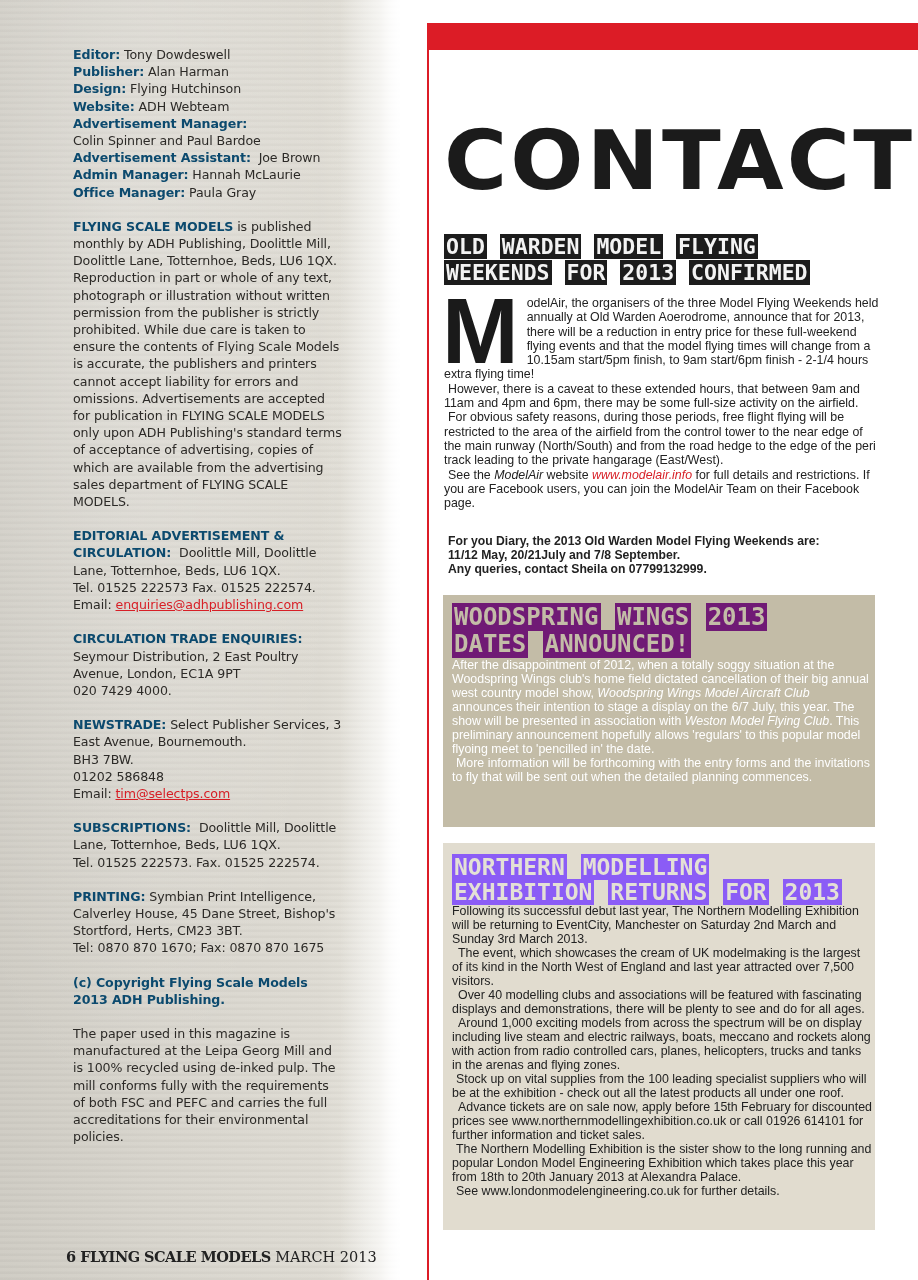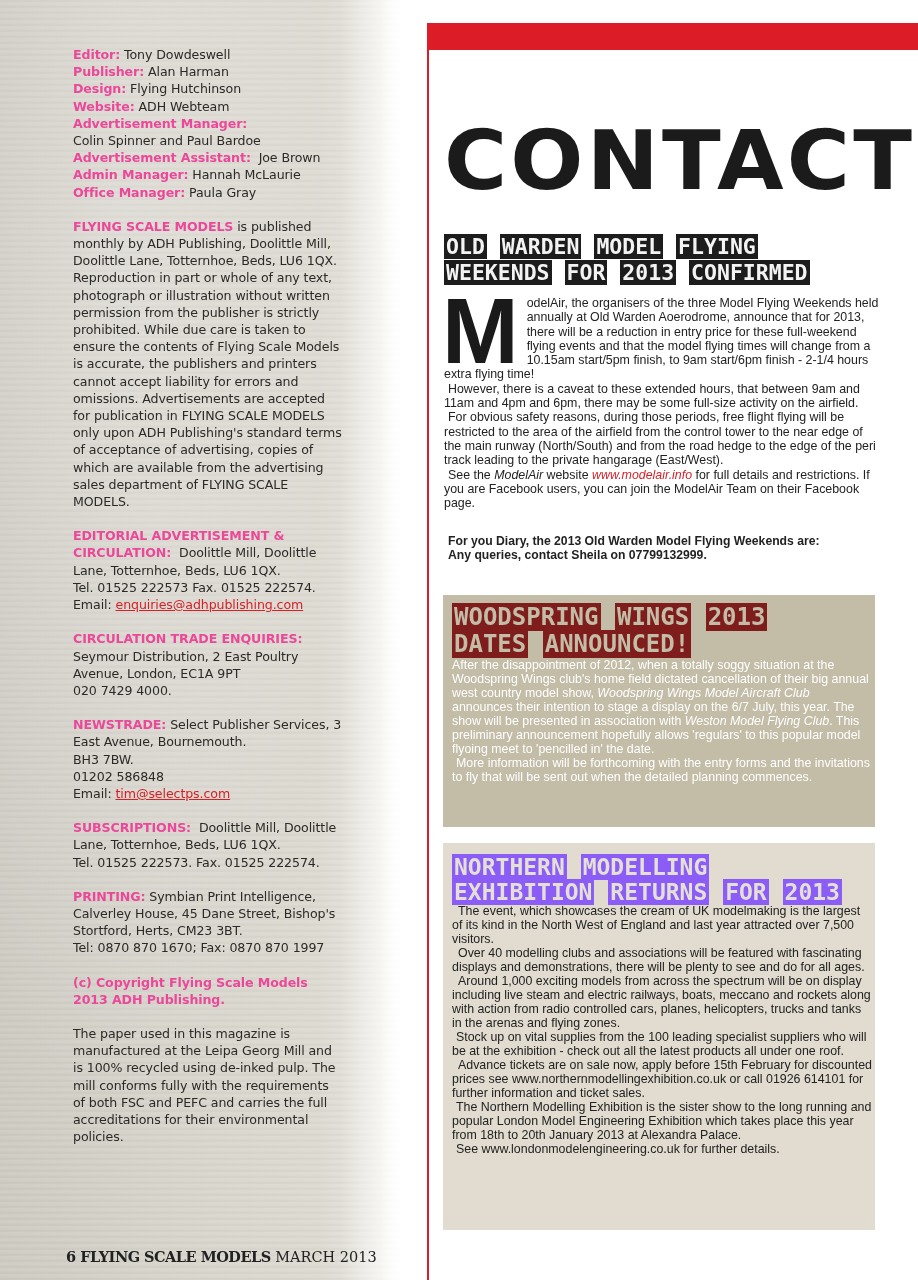--- a/index.html
+++ b/index.html
@@ -5,40 +5,40 @@
   html,body{margin:0;padding:0;}
   body{width:918px;height:1280px;position:relative;overflow:hidden;background:#ffffff;font-family:"Liberation Sans",sans-serif;}
   .paper{position:absolute;left:0;top:0;width:400px;height:1280px;
     background:
       radial-gradient(ellipse at 30% 20%, rgba(255,255,255,0.25), rgba(0,0,0,0) 60%),
       repeating-linear-gradient(0deg, rgba(0,0,0,0.025) 0px, rgba(0,0,0,0.025) 2px, rgba(255,255,255,0.02) 3px, rgba(255,255,255,0.02) 6px),
       linear-gradient(90deg,#cfccc4 0%,#d8d5cd 40%,#dedbd3 80%,#e8e6df 95%,#ffffff 100%);}
   .paper:after{content:"";position:absolute;right:0;top:0;width:60px;height:100%;
     background:linear-gradient(90deg,rgba(255,255,255,0),rgba(255,255,255,0.9));}
   .left{position:absolute;left:73px;top:46px;width:270px;font-family:"DejaVu Sans",sans-serif;font-size:12.6px;line-height:17.2px;color:#2c2a27;letter-spacing:-0.1px;}
-  .left b{font-weight:bold;color:#ec4899;}
+  .left b{font-weight:bold;color:#0c4a6e;}
   .left p{margin:0 0 17px 0;}
   .left a{color:#d71f26;text-decoration:underline;}
   .footer{position:absolute;left:66px;top:1248px;font-family:"DejaVu Serif",serif;font-size:14.5px;color:#222;}
   .footer b{font-weight:900;letter-spacing:-0.5px;}
   .redbar{position:absolute;left:427px;top:23px;width:491px;height:27px;background:#dc1c26;}
   .redline{position:absolute;left:427px;top:23px;width:2px;height:1257px;background:#dc1c26;}
   .contact{position:absolute;left:444px;top:120px;font-family:"DejaVu Sans",sans-serif;font-weight:bold;font-size:82px;letter-spacing:3px;color:#1b1b1b;line-height:1;transform:scaleX(1.05);transform-origin:left;}
   .hl{font-family:"DejaVu Sans Mono",monospace;font-weight:bold;font-size:21.5px;line-height:26px;text-transform:uppercase;}
   .hl span{display:inline;background:#1c1c1c;color:#f3f3f3;padding:0 2px;box-decoration-break:clone;-webkit-box-decoration-break:clone;}
   .art1-head{position:absolute;left:444px;top:234px;width:440px;}
   .art1{position:absolute;left:444px;top:296px;width:436px;font-size:12.4px;line-height:14.3px;color:#222;}
   .dropcap{float:left;font-family:"Liberation Sans",sans-serif;font-weight:bold;font-size:92px;line-height:66px;height:68px;margin:2px 8px 0 -2px;color:#1a1a1a;}
   .art1 p{margin:0;}
   .art1 .ind{text-indent:4px;}
   .art1 .red{color:#d71f26;font-style:italic;}
   .diary{margin-top:24px;font-weight:bold;font-size:12.2px;line-height:14px;padding-left:4px;}
   .box2{position:absolute;left:443px;top:595px;width:432px;height:232px;background:#c3bca7;}
   .box2 .hl{position:absolute;left:9px;top:9px;width:420px;}
-  .box2 .hl span{background:#7f1d1d;color:#c3bca7;}
+  .box2 .hl span{background:#701a75;color:#c3bca7;}
   .box2 .body{position:absolute;left:9px;top:63px;width:418px;font-size:12.4px;line-height:14px;color:#ffffff;}
   .box3{position:absolute;left:443px;top:843px;width:432px;height:387px;background:#e1dccf;}
   .box3 .hl{position:absolute;left:9px;top:12px;width:420px;}
   .box3 .hl span{background:#8b5cf6;color:#e4e0d6;}
   .box3 .body{position:absolute;left:9px;top:61px;width:420px;font-size:12.4px;line-height:14px;color:#222;}
   .body p{margin:0;}
   i{font-style:italic;}
 </style>
 </head>
 <body>
@@ -78,21 +78,21 @@
     <span>Email: </span><a>tim@selectps.com</a>
   </p>
 
   <p>
     <b>SUBSCRIPTIONS:</b>&nbsp; <span>Doolittle Mill, Doolittle Lane, Totternhoe, Beds, LU6 1QX.</span><br>
     <span>Tel. 01525 222573. Fax. 01525 222574.</span>
   </p>
 
   <p>
     <b>PRINTING:</b> <span>Symbian Print Intelligence, Calverley House, 45 Dane Street, Bishop's Stortford, Herts, CM23 3BT.</span><br>
-    <span>Tel: 0870 870 1670; Fax: 0870 870 1997</span>
+    <span>Tel: 0870 870 1670; Fax: 0870 870 1675</span>
   </p>
 
   <p><b>(c) Copyright Flying Scale Models 2013 ADH Publishing.</b></p>
 
   <p>The paper used in this magazine is manufactured at the Leipa Georg Mill and is 100% recycled using de-inked pulp. The mill conforms fully with the requirements of both FSC and PEFC and carries the full accreditations for their environmental policies.</p>
 </div>
 
 <div class="footer">
   <b>6</b>
   <b>FLYING SCALE MODELS</b>
@@ -110,20 +110,21 @@
 </div>
 
 <div class="art1">
   <span class="dropcap">M</span>
   <p>odelAir, the organisers of the three Model Flying Weekends held annually at Old Warden Aoerodrome, announce that for 2013, there will be a reduction in entry price for these full-weekend flying events and that the model flying times will change from a 10.15am start/5pm finish, to 9am start/6pm finish - 2-1/4 hours extra flying time!</p>
   <p class="ind">However, there is a caveat to these extended hours, that between 9am and 11am and 4pm and 6pm, there may be some full-size activity on the airfield.</p>
   <p class="ind">For obvious safety reasons, during those periods, free flight flying will be restricted to the area of the airfield from the control tower to the near edge of the main runway (North/South) and from the road hedge to the edge of the peri track leading to the private hangarage (East/West).</p>
   <p class="ind"><span>See the </span><i>ModelAir</i><span> website </span><span class="red">www.modelair.info</span><span> for full details and restrictions. If you are Facebook users, you can join the ModelAir Team on their Facebook page.</span></p>
   <div class="diary">
     <div>For you Diary, the 2013 Old Warden Model Flying Weekends are:</div>
+    <div>11/12 May, 20/21July and 7/8 September.</div>
     <div>Any queries, contact Sheila on 07799132999.</div>
   </div>
 </div>
 
 <div class="box2">
   <div class="hl" style="font-size:24px;line-height:27px;">
     <span>WOODSPRING</span> <span>WINGS</span> <span>2013</span><br>
     <span>DATES</span> <span>ANNOUNCED!</span>
   </div>
   <div class="body">
@@ -131,20 +132,21 @@
     <p style="text-indent:4px;">More information will be forthcoming with the entry forms and the invitations to fly that will be sent out when the detailed planning commences.</p>
   </div>
 </div>
 
 <div class="box3">
   <div class="hl" style="font-size:23px;line-height:25px;">
     <span>NORTHERN</span> <span>MODELLING</span><br>
     <span>EXHIBITION</span> <span>RETURNS</span> <span>FOR</span> <span>2013</span>
   </div>
   <div class="body">
+    <p>Following its successful debut last year, The Northern Modelling Exhibition will be returning to EventCity, Manchester on Saturday 2nd March and Sunday 3rd March 2013.</p>
     <p style="text-indent:6px;">The event, which showcases the cream of UK modelmaking is the largest of its kind in the North West of England and last year attracted over 7,500 visitors.</p>
     <p style="text-indent:6px;">Over 40 modelling clubs and associations will be featured with fascinating displays and demonstrations, there will be plenty to see and do for all ages.</p>
     <p style="text-indent:6px;">Around 1,000 exciting models from across the spectrum will be on display including live steam and electric railways, boats, meccano and rockets along with action from radio controlled cars, planes, helicopters, trucks and tanks in the arenas and flying zones.</p>
     <p style="text-indent:4px;">Stock up on vital supplies from the 100 leading specialist suppliers who will be at the exhibition - check out all the latest products all under one roof.</p>
     <p style="text-indent:6px;">Advance tickets are on sale now, apply before 15th February for discounted prices see www.northernmodellingexhibition.co.uk  or call 01926 614101 for further information and ticket sales.</p>
     <p style="text-indent:4px;">The Northern Modelling Exhibition is the sister show to the long running and popular London Model Engineering Exhibition which takes place this year from 18th to 20th January 2013 at Alexandra Palace.</p>
     <p style="text-indent:4px;">See www.londonmodelengineering.co.uk for further details.</p>
   </div>
 </div>
 

